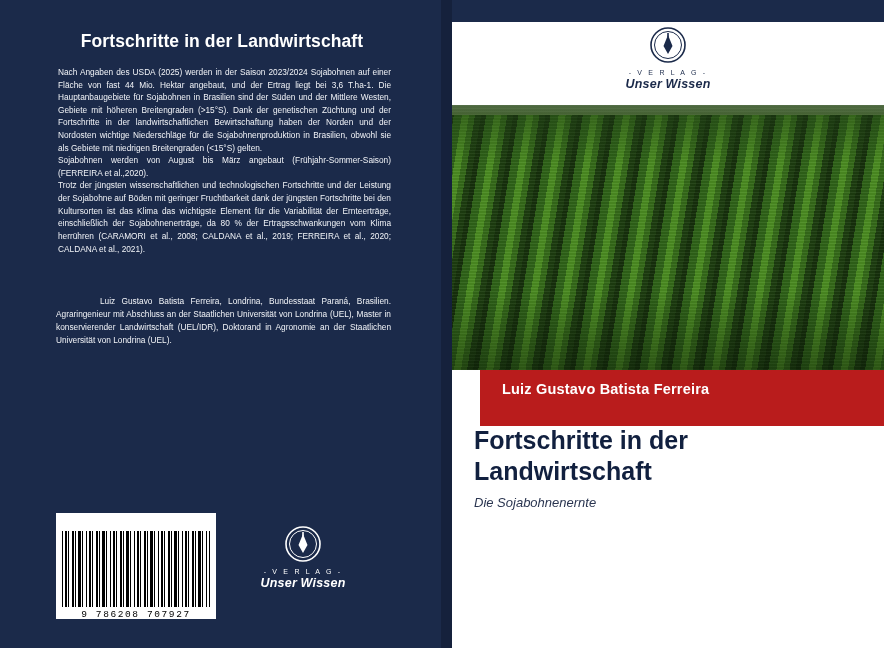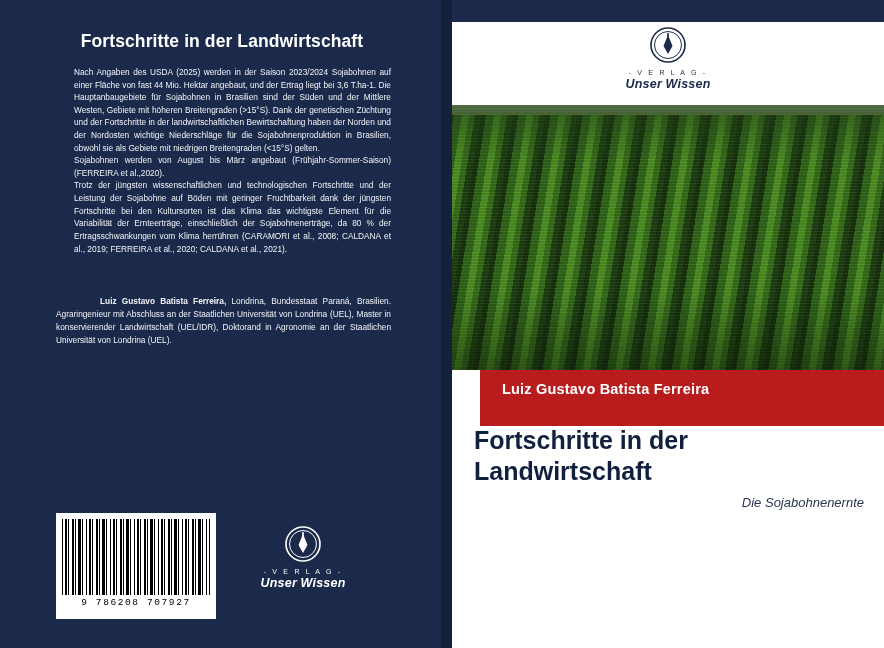--- a/index.html
+++ b/index.html
@@ -46,47 +46,47 @@
     position: absolute;
     left: 56px;
     top: 66px;
     width: 335px;
     font-size: 8.3px;
     line-height: 1.52;
     text-align: justify;
     color: #f2f4f8;
   }
   .back-text p {
-    margin: 0 0 0 18px;
+    margin: 0 0 0 2px;
   }
   .author-block {
     position: absolute;
     left: 56px;
     top: 295px;
     width: 335px;
     font-size: 8.3px;
     line-height: 1.55;
     text-align: justify;
     color: #f2f4f8;
   }
   .author-name {
-    font-weight: bold;
+    font-weight: normal;
     padding-left: 44px;
   }
 
   
   .barcode-box {
     position: absolute;
     left: 56px;
     top: 513px;
     width: 160px;
     height: 106px;
     background: #ffffff;
     box-sizing: border-box;
-    padding: 6px 6px 2px 6px;
+    padding: 18px 6px 2px 6px;
   }
   .barcode-bars {
     width: 148px;
     height: 76px;
     background:
       repeating-linear-gradient(to right,
         #000 0px, #000 1px, #fff 1px, #fff 3px,
         #000 3px, #000 5px, #fff 5px, #fff 6px,
         #000 6px, #000 7px, #fff 7px, #fff 10px,
         #000 10px, #000 12px, #fff 12px, #fff 13px,
@@ -245,21 +245,20 @@
     color: #11203f;
   }
   .front-subtitle {
     position: absolute;
     left: 22px;
     top: 495px;
     width: 390px;
     font-size: 13px;
     font-style: italic;
     color: #2a3550;
-    text-align: right;
   }
 </style>
 </head>
 <body>
 
 <div class="cover">
 
   <div class="back-cover">
 
     <div class="back-title">Fortschritte in der Landwirtschaft</div>

